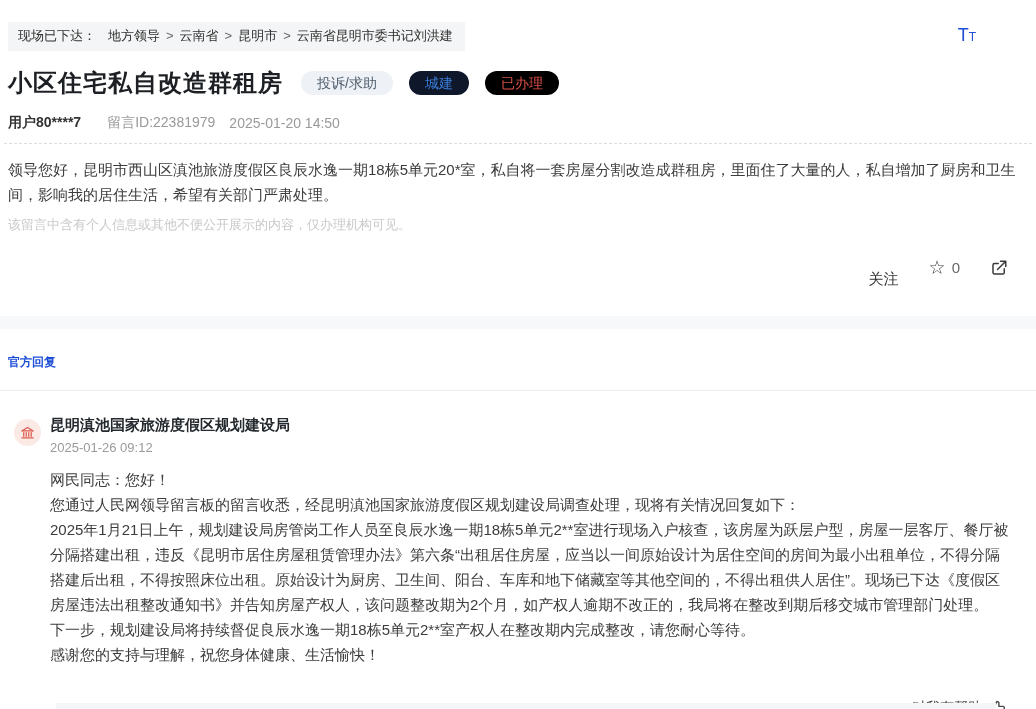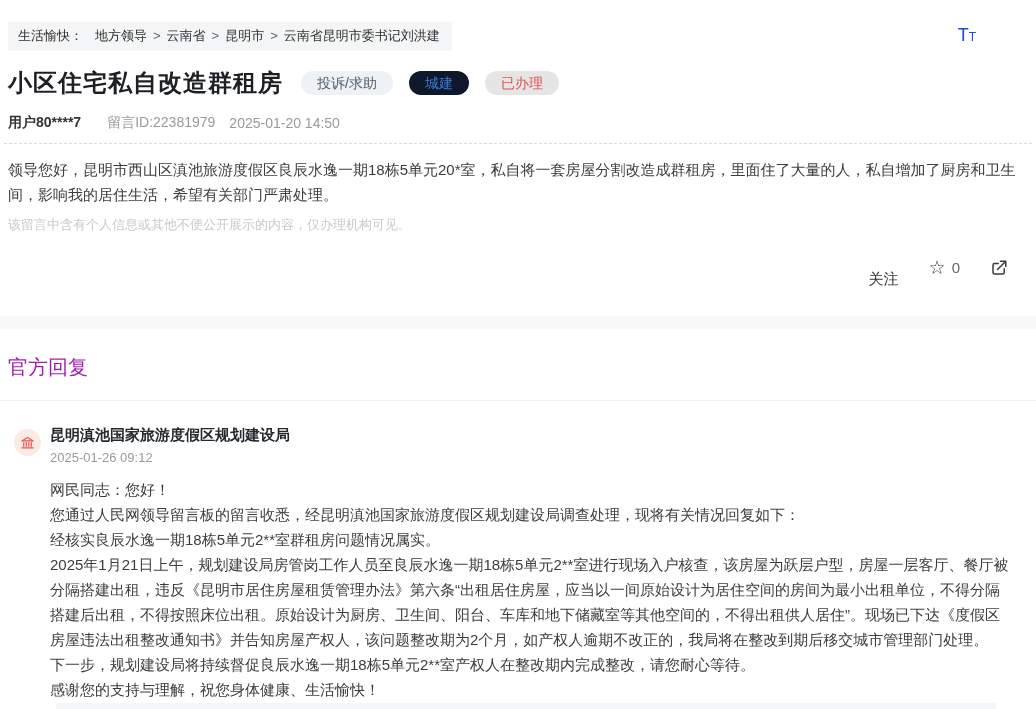--- a/index.html
+++ b/index.html
@@ -67,21 +67,21 @@
   .star-glyph { font-size: 19px; color: #3a3a3a; line-height: 1; }
   .star-count { color: #666; font-size: 15px; }
   .icon-btn { cursor: pointer; display: inline-flex; align-items: center; }
   .icon-btn svg { display: block; }
 
   
   .section-gap { margin-top: 27px; height: 13px; background: #f7f8fa; }
 
   
   .reply-section { padding-top: 25px; }
-  .reply-header { margin: 0 0 0 8px; font-size: 20px; font-weight: normal; color: #a21caf; }
+  .reply-header { margin: 0 0 0 8px; font-size: 12px; font-weight: bold; color: #1d4ed8; }
   .reply-divider { margin-top: 19px; border-bottom: 1px solid #ececec; }
 
   .reply-item { margin-top: 25px; position: relative; }
   .avatar {
     position: absolute; left: 14px; top: 3px;
     width: 27px; height: 27px; border-radius: 50%;
     background: #fbe9e6;
     display: flex; align-items: center; justify-content: center;
   }
   .agency-block { margin-left: 50px; }
@@ -99,35 +99,35 @@
 
   .bottom-strip { position: absolute; bottom: 0; left: 56px; right: 40px; height: 6px; background: #f5f6f7; }
 </style>
 </head>
 <body>
 
 
 
 
 <div class="breadcrumb">
-  <span>生活愉快：</span><span><span class="crumb-sep"></span><a class="crumb">地方领导</a><span class="crumb-sep">&gt;</span><a class="crumb">云南省</a><span class="crumb-sep">&gt;</span><a class="crumb">昆明市</a><span class="crumb-sep">&gt;</span><a class="crumb">云南省昆明市委书记刘洪建</a></span>
+  <span>现场已下达：</span><span><span class="crumb-sep"></span><a class="crumb">地方领导</a><span class="crumb-sep">&gt;</span><a class="crumb">云南省</a><span class="crumb-sep">&gt;</span><a class="crumb">昆明市</a><span class="crumb-sep">&gt;</span><a class="crumb">云南省昆明市委书记刘洪建</a></span>
 </div>
 
 
 <div class="fontsize">
   <span class="t-big">T</span><span class="t-small">T</span>
 </div>
 
 
 <div class="title-row">
   <h1 class="page-title">小区住宅私自改造群租房</h1>
   <div class="tags">
       <span class="tag" style="color: rgb(78, 93, 108); background: rgb(238, 241, 245);">投诉/求助</span>
       <span class="tag" style="color: rgb(60, 125, 217); background: #0f172a; text-align: center;">城建</span>
-      <span class="tag" style="color: rgb(224, 80, 74); background: #e5e5e5;">已办理</span>
+      <span class="tag" style="color: rgb(224, 80, 74); background: #000000;">已办理</span>
     </div>
 </div>
 
 
 <div class="meta-row">
   <span class="meta-user">用户80****7</span>
   <span class="meta-id">留言ID:22381979</span>
   <span class="meta-date">2025-01-20 14:50</span>
 </div>
 
@@ -174,21 +174,20 @@
       </svg>
     </span>
     <div class="agency-block">
       <div class="agency-name">昆明滇池国家旅游度假区规划建设局</div>
       <div class="reply-date">2025-01-26 09:12</div>
     </div>
 
     <div class="reply-body">
         <p>网民同志：您好！</p>
         <p>您通过人民网领导留言板的留言收悉，经昆明滇池国家旅游度假区规划建设局调查处理，现将有关情况回复如下：</p>
-        <p>经核实良辰水逸一期18栋5单元2**室群租房问题情况属实。</p>
         <p>2025年1月21日上午，规划建设局房管岗工作人员至良辰水逸一期18栋5单元2**室进行现场入户核查，该房屋为跃层户型，房屋一层客厅、餐厅被分隔搭建出租，违反《昆明市居住房屋租赁管理办法》第六条“出租居住房屋，应当以一间原始设计为居住空间的房间为最小出租单位，不得分隔搭建后出租，不得按照床位出租。原始设计为厨房、卫生间、阳台、车库和地下储藏室等其他空间的，不得出租供人居住”。现场已下达《度假区房屋违法出租整改通知书》并告知房屋产权人，该问题整改期为2个月，如产权人逾期不改正的，我局将在整改到期后移交城市管理部门处理。</p>
         <p>下一步，规划建设局将持续督促良辰水逸一期18栋5单元2**室产权人在整改期内完成整改，请您耐心等待。</p>
         <p>感谢您的支持与理解，祝您身体健康、生活愉快！</p>
       </div>
 
     <div class="helpful-row">
       <span>对我有帮助</span>
       <svg width="17" height="17" viewBox="0 0 24 24" fill="none" stroke="#4a4a4a" stroke-width="2" stroke-linecap="round" stroke-linejoin="round">
         <path d="M14 9V5a3 3 0 0 0-3-3l-4 9v11h11.28a2 2 0 0 0 2-1.7l1.38-9a2 2 0 0 0-2-2.3z"></path>
         <path d="M7 22H4a2 2 0 0 1-2-2v-7a2 2 0 0 1 2-2h3"></path>

